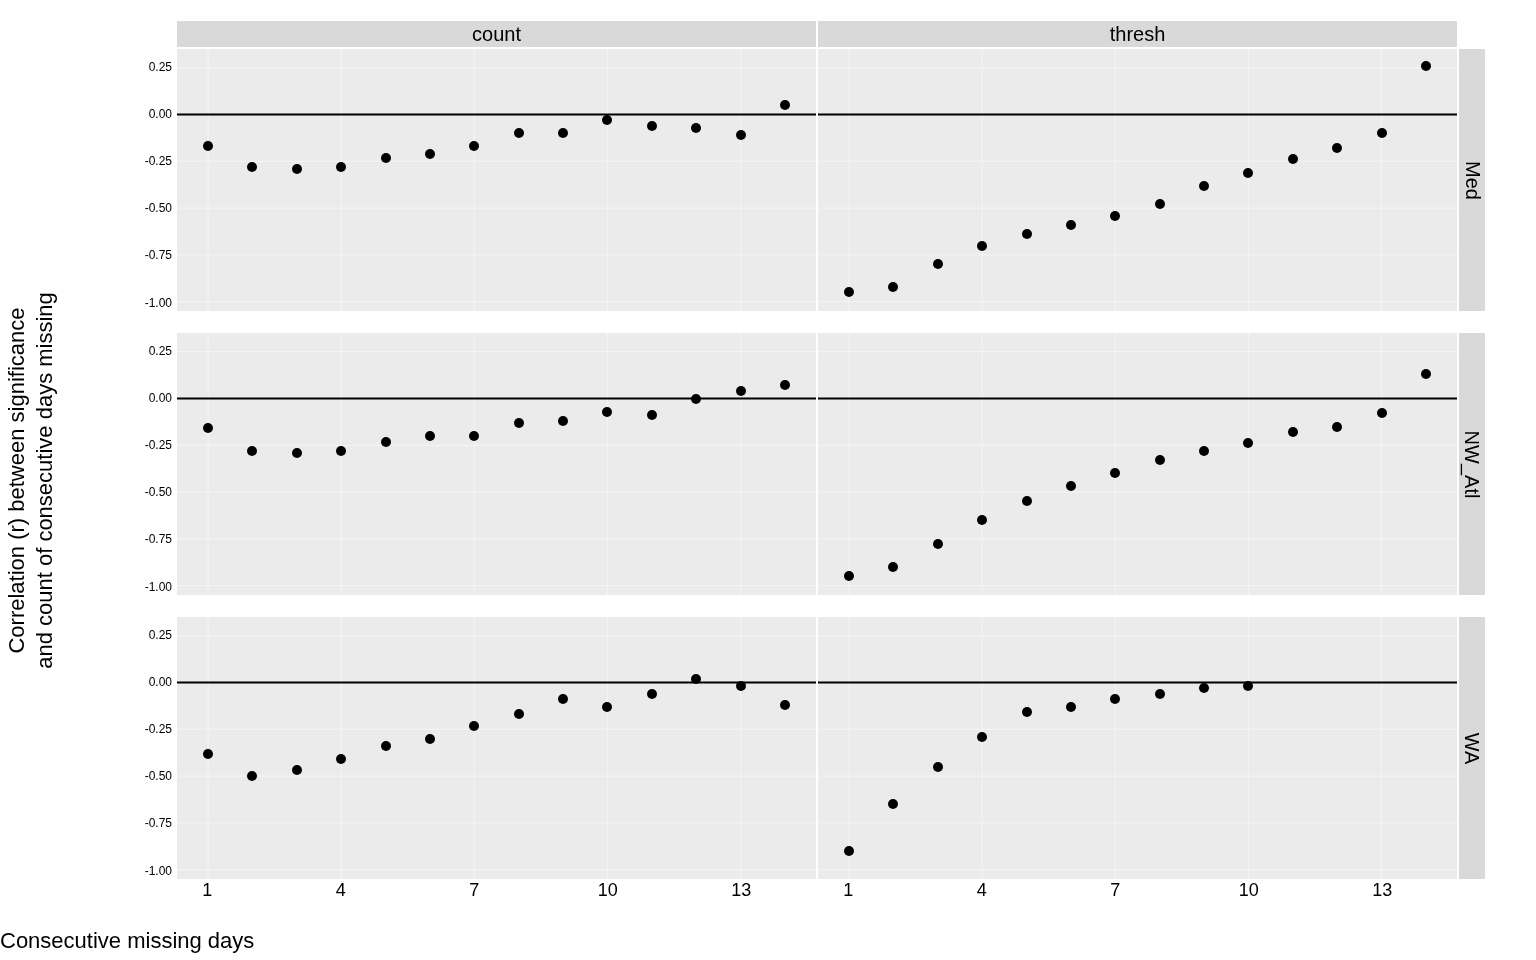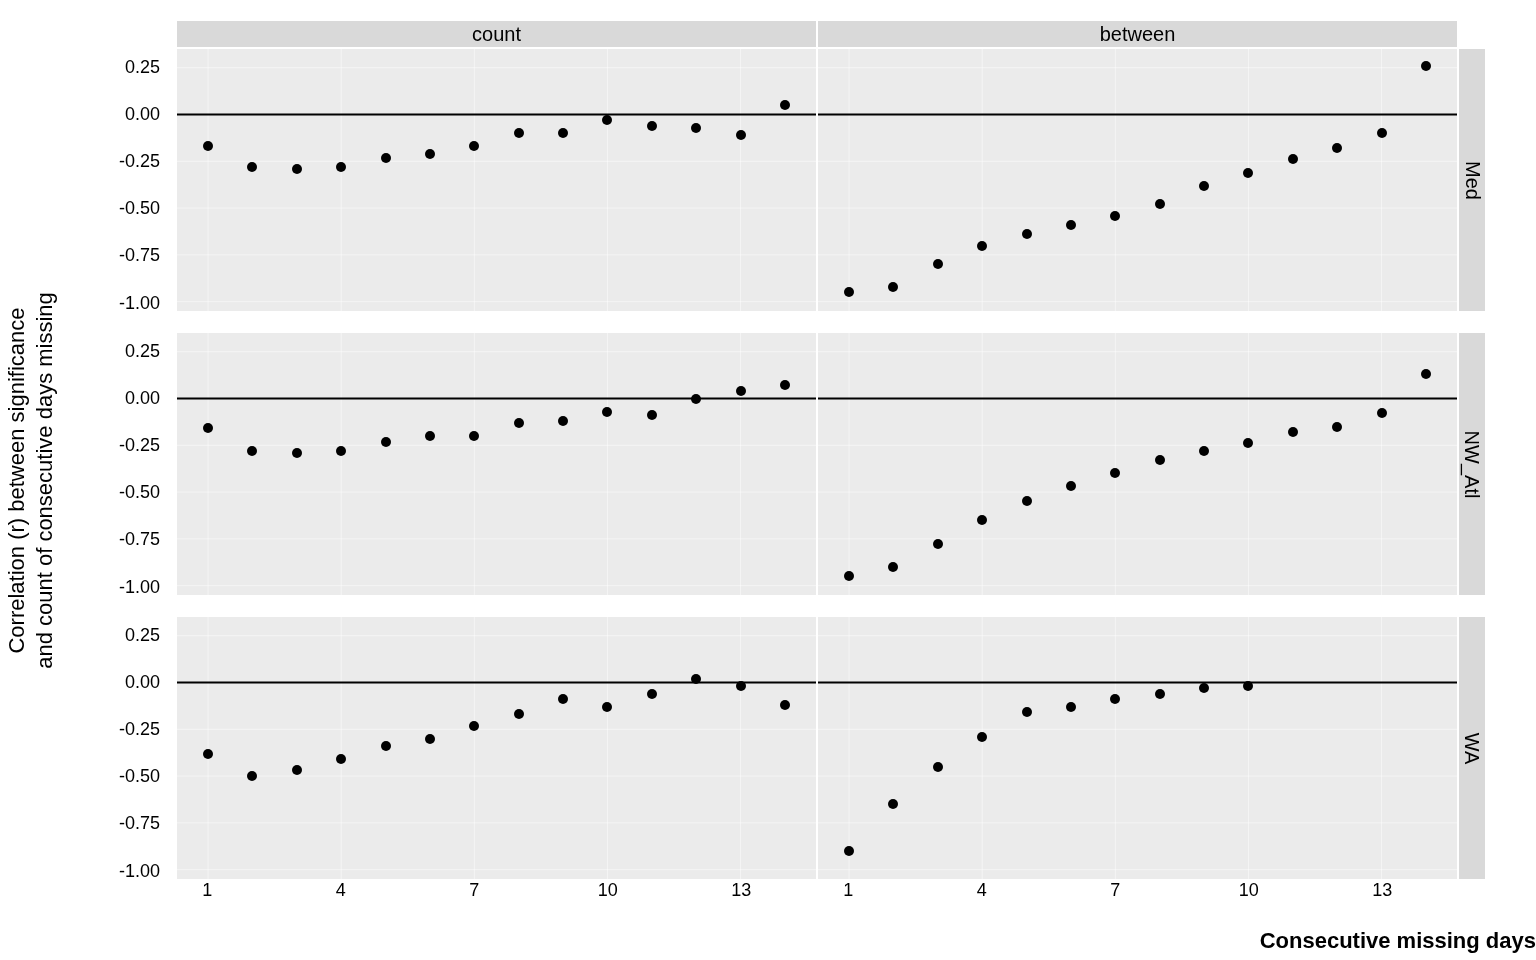--- a/index.html
+++ b/index.html
@@ -29,23 +29,22 @@
   white-space: nowrap;
   font-size: 22px;
   line-height: 1.25;
   text-align: center;
 }
 .xlab {
   position: absolute;
   left: 0;
   bottom: 6px;
   width: 100%;
-  text-align: right;
+  text-align: left;
   font-size: 22px;
-  font-weight: bold;
 }
 .plotarea {
   position: absolute;
   left: 120px;
   right: 50px;
   top: 20px;
   bottom: 60px;
   display: grid;
   grid-template-columns: 56px 1fr 1fr 28px;
   grid-template-rows: 28px repeat(3, 1fr 20px);
@@ -78,22 +77,22 @@
   position: relative;
   border: 1px solid #ffffff;
   box-sizing: border-box;
 }
 .panel svg { position:absolute; inset:0; width:100%; height:100%; }
 .yticks-cell {
   position: relative;
 }
 .ytick {
   position: absolute;
-  right: 16px;
-  font-size: 18px;
+  right: 4px;
+  font-size: 12px;
   transform: translateY(-50%);
 }
 .xticks-cell { position: relative; }
 .xtick {
   position: absolute;
   top: 0px;
   font-size: 18px;
   transform: translateX(-50%);
 }
 .placeholder-empty { }
@@ -105,21 +104,21 @@
 
   <div class="ylab">
     <span><span>Correlation (r) between significance</span><br><span>and count of consecutive days missing</span></span>
   </div>
   <div class="xlab">Consecutive missing days</div>
 
   <div class="plotarea">
 
     <div class="placeholder-empty" style="grid-column:1;grid-row:1"></div>
     <div class="colstrip" style="grid-column:2;grid-row:1">count</div>
-    <div class="colstrip" style="grid-column:3;grid-row:1">between</div>
+    <div class="colstrip" style="grid-column:3;grid-row:1">thresh</div>
     <div class="placeholder-empty" style="grid-column:4;grid-row:1"></div>
 
     <div class="yticks-cell" style="grid-column:1;grid-row:2">
         <div class="ytick" style="top: 96.4286%;">-1.00</div>
         <div class="ytick" style="top: 78.5714%;">-0.75</div>
         <div class="ytick" style="top: 60.7143%;">-0.50</div>
         <div class="ytick" style="top: 42.8571%;">-0.25</div>
         <div class="ytick" style="top: 25%;">0.00</div>
         <div class="ytick" style="top: 7.14286%;">0.25</div>
       </div>

